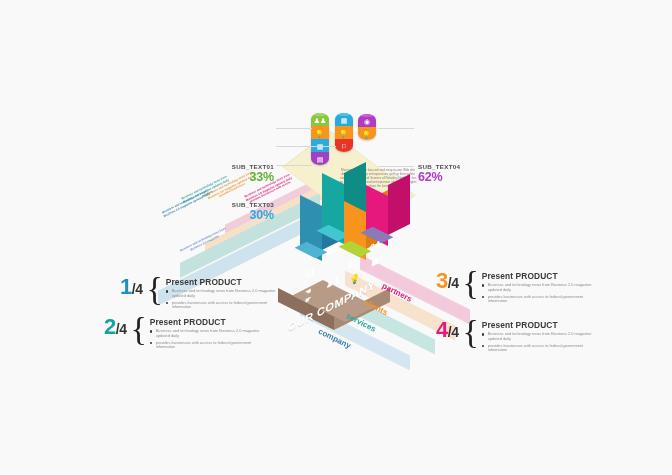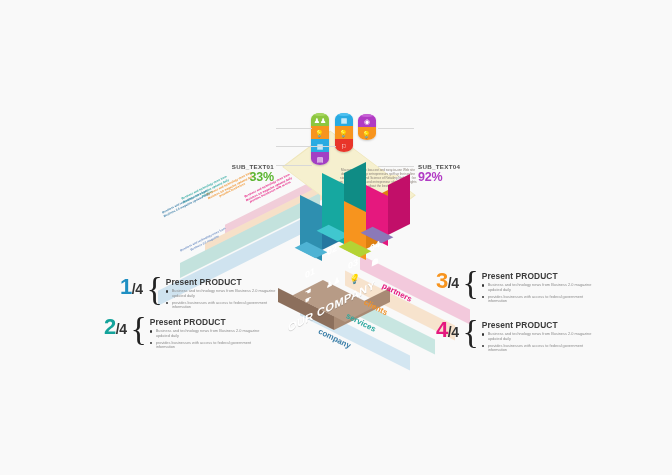--- a/index.html
+++ b/index.html
@@ -213,24 +213,28 @@
   <div class="leader" style="left:276px;top:128px;width:36px;"></div>
   <div class="leader" style="left:276px;top:146px;width:60px;"></div>
   <div class="leader" style="left:276px;top:165px;width:36px;"></div>
   <div class="leader" style="left:378px;top:128px;width:36px;"></div>
   <div class="leader" style="left:378px;top:166px;width:36px;"></div>
 
   <div class="callout left" style="left:190px;top:119px;">
     <div class="cl-title">SUB_TEXT01</div>
     <div class="cl-pct" style="color:#5cb531;">33%</div>
   </div>
+  <div class="callout left" style="left:190px;top:157px;">
+    <div class="cl-title">SUB_TEXT03</div>
+    <div class="cl-pct" style="color:#29abe2;">30%</div>
+  </div>
 
   <div class="callout right" style="left:418px;top:119px;">
     <div class="cl-title">SUB_TEXT04</div>
-    <div class="cl-pct" style="color:#b13bc4;">92%</div>
+    <div class="cl-pct" style="color:#b13bc4;">62%</div>
   </div>
 
   <div class="plinth-l" style="left:278px;top:302px;width:56px;height:14px;"></div>
   <div class="plinth-r" style="left:334px;top:302px;width:56px;height:14px;"></div>
   <div class="plinth-top" style="left:306px;top:273px;width:56px;height:56px;"></div>
   <div class="ourcompany nosel" style="left:288px;top:300px;">OUR COMPANY</div>
 
   <div class="bar" style="left:300px;top:250px;">
     <div class="face-l" style="height:55px;background:#2e8fb0;"></div>
     <div class="face-r" style="height:55px;background:#2477a0;"></div>

